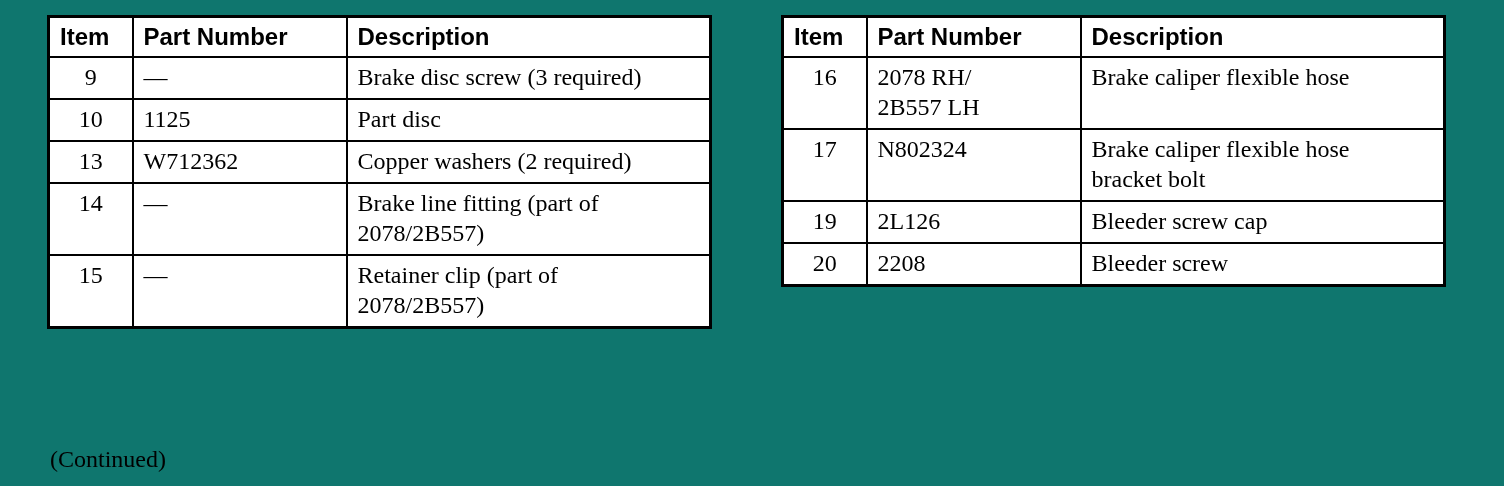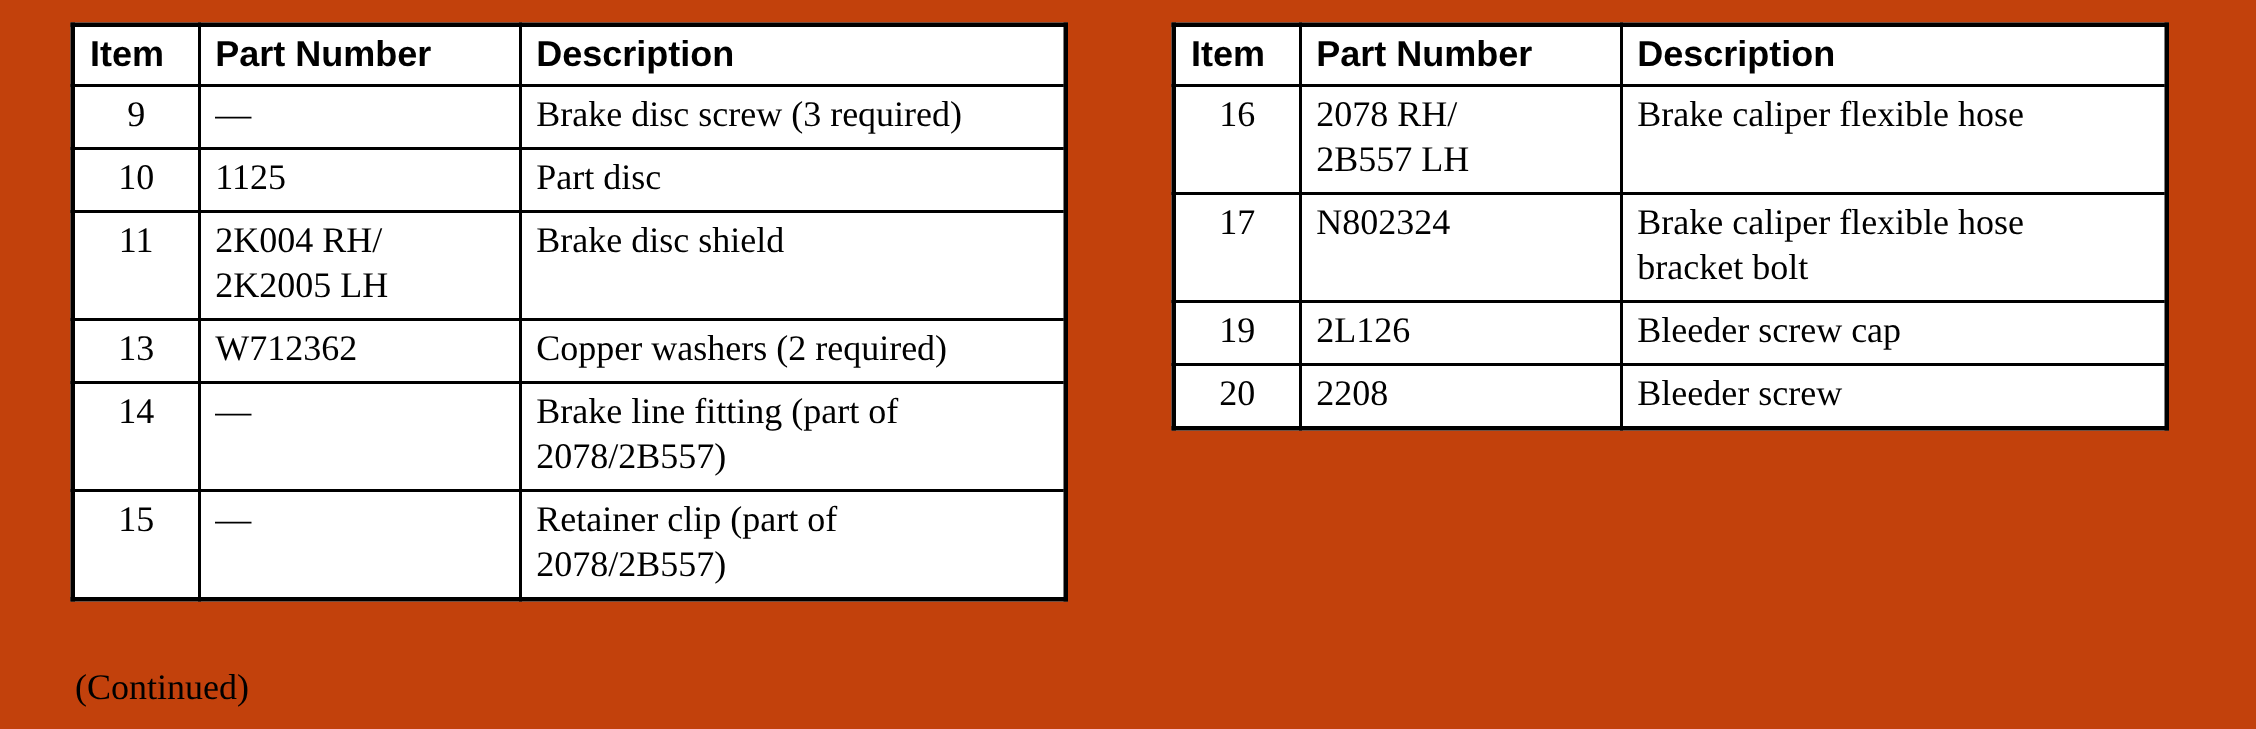--- a/index.html
+++ b/index.html
@@ -4,21 +4,21 @@
 <style>
   html, body {
     margin: 0;
     padding: 0;
     background: #ffffff;
   }
   .canvas {
     position: relative;
     width: 1504px;
     height: 486px;
-    background: #c2410c;
+    background: #0f766e;
     overflow: hidden;
     font-family: "Liberation Serif", serif;
     color: #000000;
     text-decoration: underline;
   }
   .parts-table {
     position: absolute;
     top: 15px;
     width: 665px;
     border-collapse: collapse;
@@ -93,26 +93,20 @@
           <td class="col-item">9</td>
           <td class="col-part">—</td>
           <td class="col-desc">Brake disc screw (3 required)</td>
         </tr>
         <tr>
           <td class="col-item">10</td>
           <td class="col-part">1125</td>
           <td class="col-desc">Part disc</td>
         </tr>
         <tr>
-          <td class="col-item">11</td>
-          <td class="col-part">2K004 RH/
-2K2005 LH</td>
-          <td class="col-desc">Brake disc shield</td>
-        </tr>
-        <tr>
           <td class="col-item">13</td>
           <td class="col-part">W712362</td>
           <td class="col-desc">Copper washers (2 required)</td>
         </tr>
         <tr>
           <td class="col-item">14</td>
           <td class="col-part">—</td>
           <td class="col-desc">Brake line fitting (part of
 2078/2B557)</td>
         </tr>

